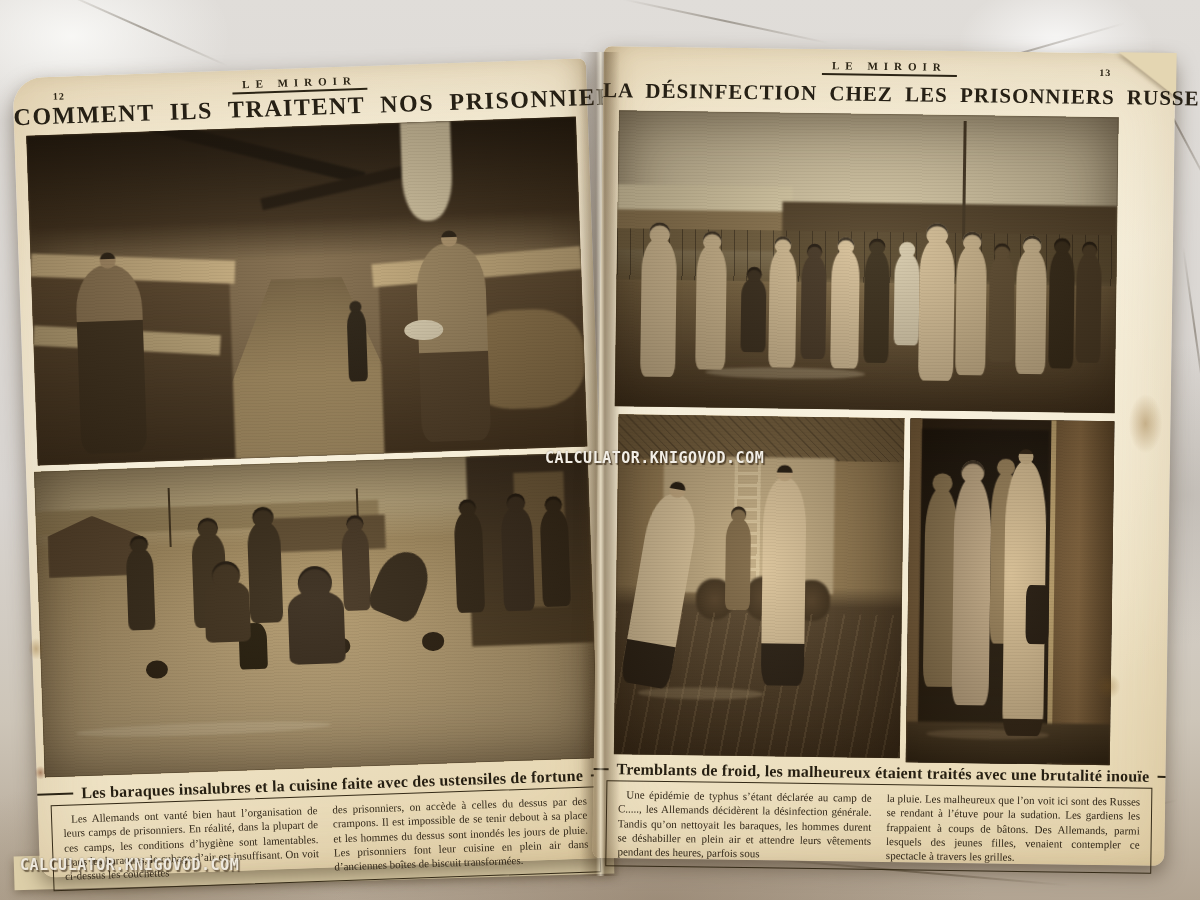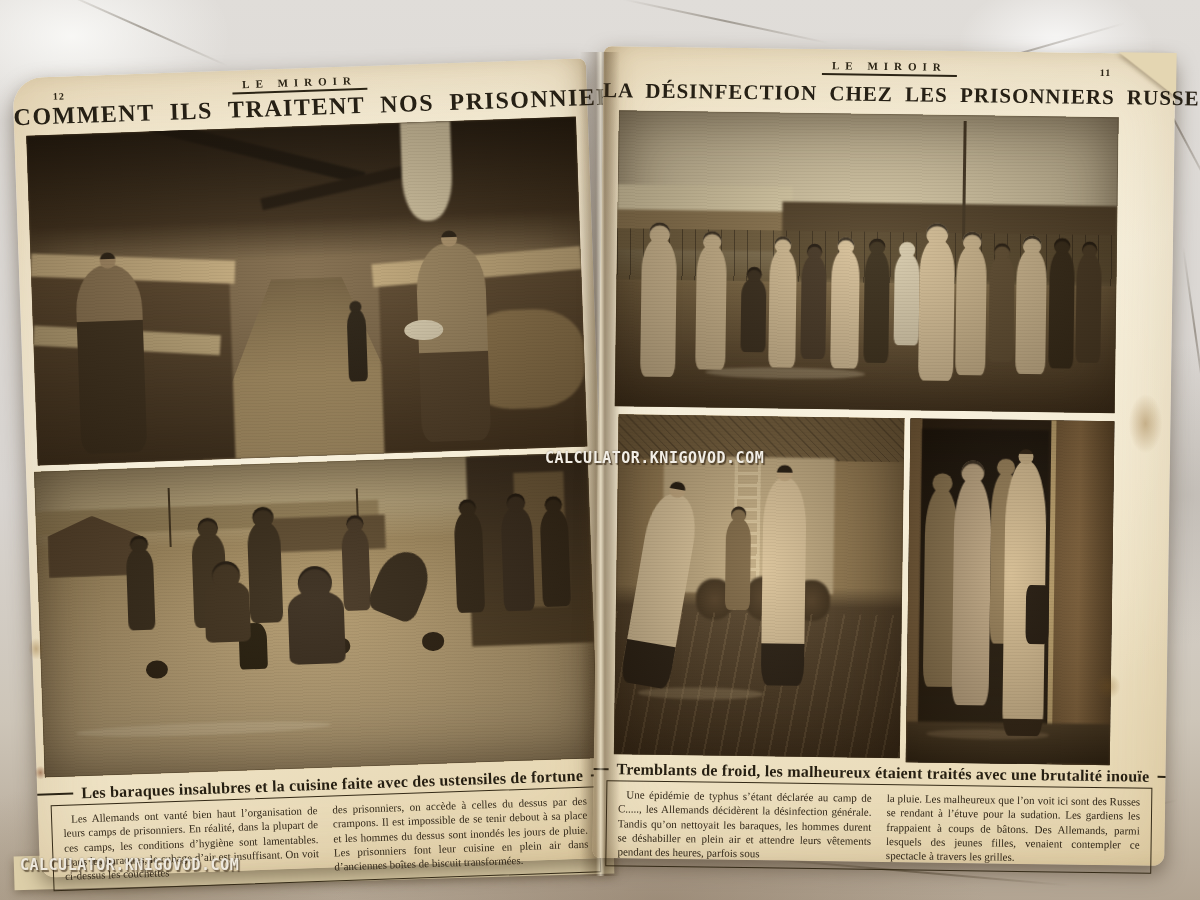--- a/index.html
+++ b/index.html
@@ -158,21 +158,21 @@
     <div class="textbox" style="top:728px">
       <p class="first">Les Allemands ont vanté bien haut l’organisation de leurs camps de prisonniers. En réalité, dans la plupart de ces camps, les conditions d’hygiène sont lamentables. Dans les baraques, le cubage d’air est insuffisant. On voit ci-dessus les couchettes</p>
       <p>des prisonniers, on accède à celles du dessus par des crampons. Il est impossible de se tenir debout à sa place et les hommes du dessus sont inondés les jours de pluie. Les prisonniers font leur cuisine en plein air dans d’anciennes boîtes de biscuit transformées.</p>
     </div>
     <div class="stain" style="left:-4px;top:560px;width:16px;height:22px"></div>
     <div class="stain" style="left:-2px;top:688px;width:12px;height:14px;background:radial-gradient(rgba(120,60,30,.55),rgba(120,60,30,0) 70%)"></div>
   </div>
 
   <div class="page right" style="z-index:2">
     <div class="fold"></div>
-    <div class="pagenum" style="right:64px;top:14px">11</div>
+    <div class="pagenum" style="right:64px;top:14px">13</div>
     <div class="masthead" style="top:10px">LE MIROIR</div>
     <div class="headline">LA DÉSINFECTION CHEZ LES PRISONNIERS RUSSES</div>
 
     <div class="photo" style="left:16px;top:64px;width:500px;height:296px;background:linear-gradient(to bottom,#d8cbaa 0 38%,#cfc19e 40%,#7a6543 58%,#5d4a30 80%,#463621 100%)">
       <div class="soft" style="left:0;top:25%;width:35%;height:22%;background:linear-gradient(#ded1ad 38%,#8a7450 38%)"></div>
       <div class="soft" style="left:33%;top:30%;width:67%;height:26%;background:linear-gradient(#4c3c26,#5c4a30)"></div>
       <div style="left:0;top:40%;width:100%;height:17%;background:repeating-linear-gradient(90deg,rgba(28,20,11,.5) 0 1px,rgba(0,0,0,0) 1px 13px),rgba(90,74,48,.55)"></div>
       <div style="left:69%;top:2%;width:2.5px;height:40%;background:#3f3220"></div>
       <div class="soft" style="left:18%;top:86%;width:32%;height:4%;background:rgba(214,198,162,.4);border-radius:50%"></div>
       <div class="fg cap" style="left:5%;top:43%;width:7%;height:47%;background:#d4be97"></div>

